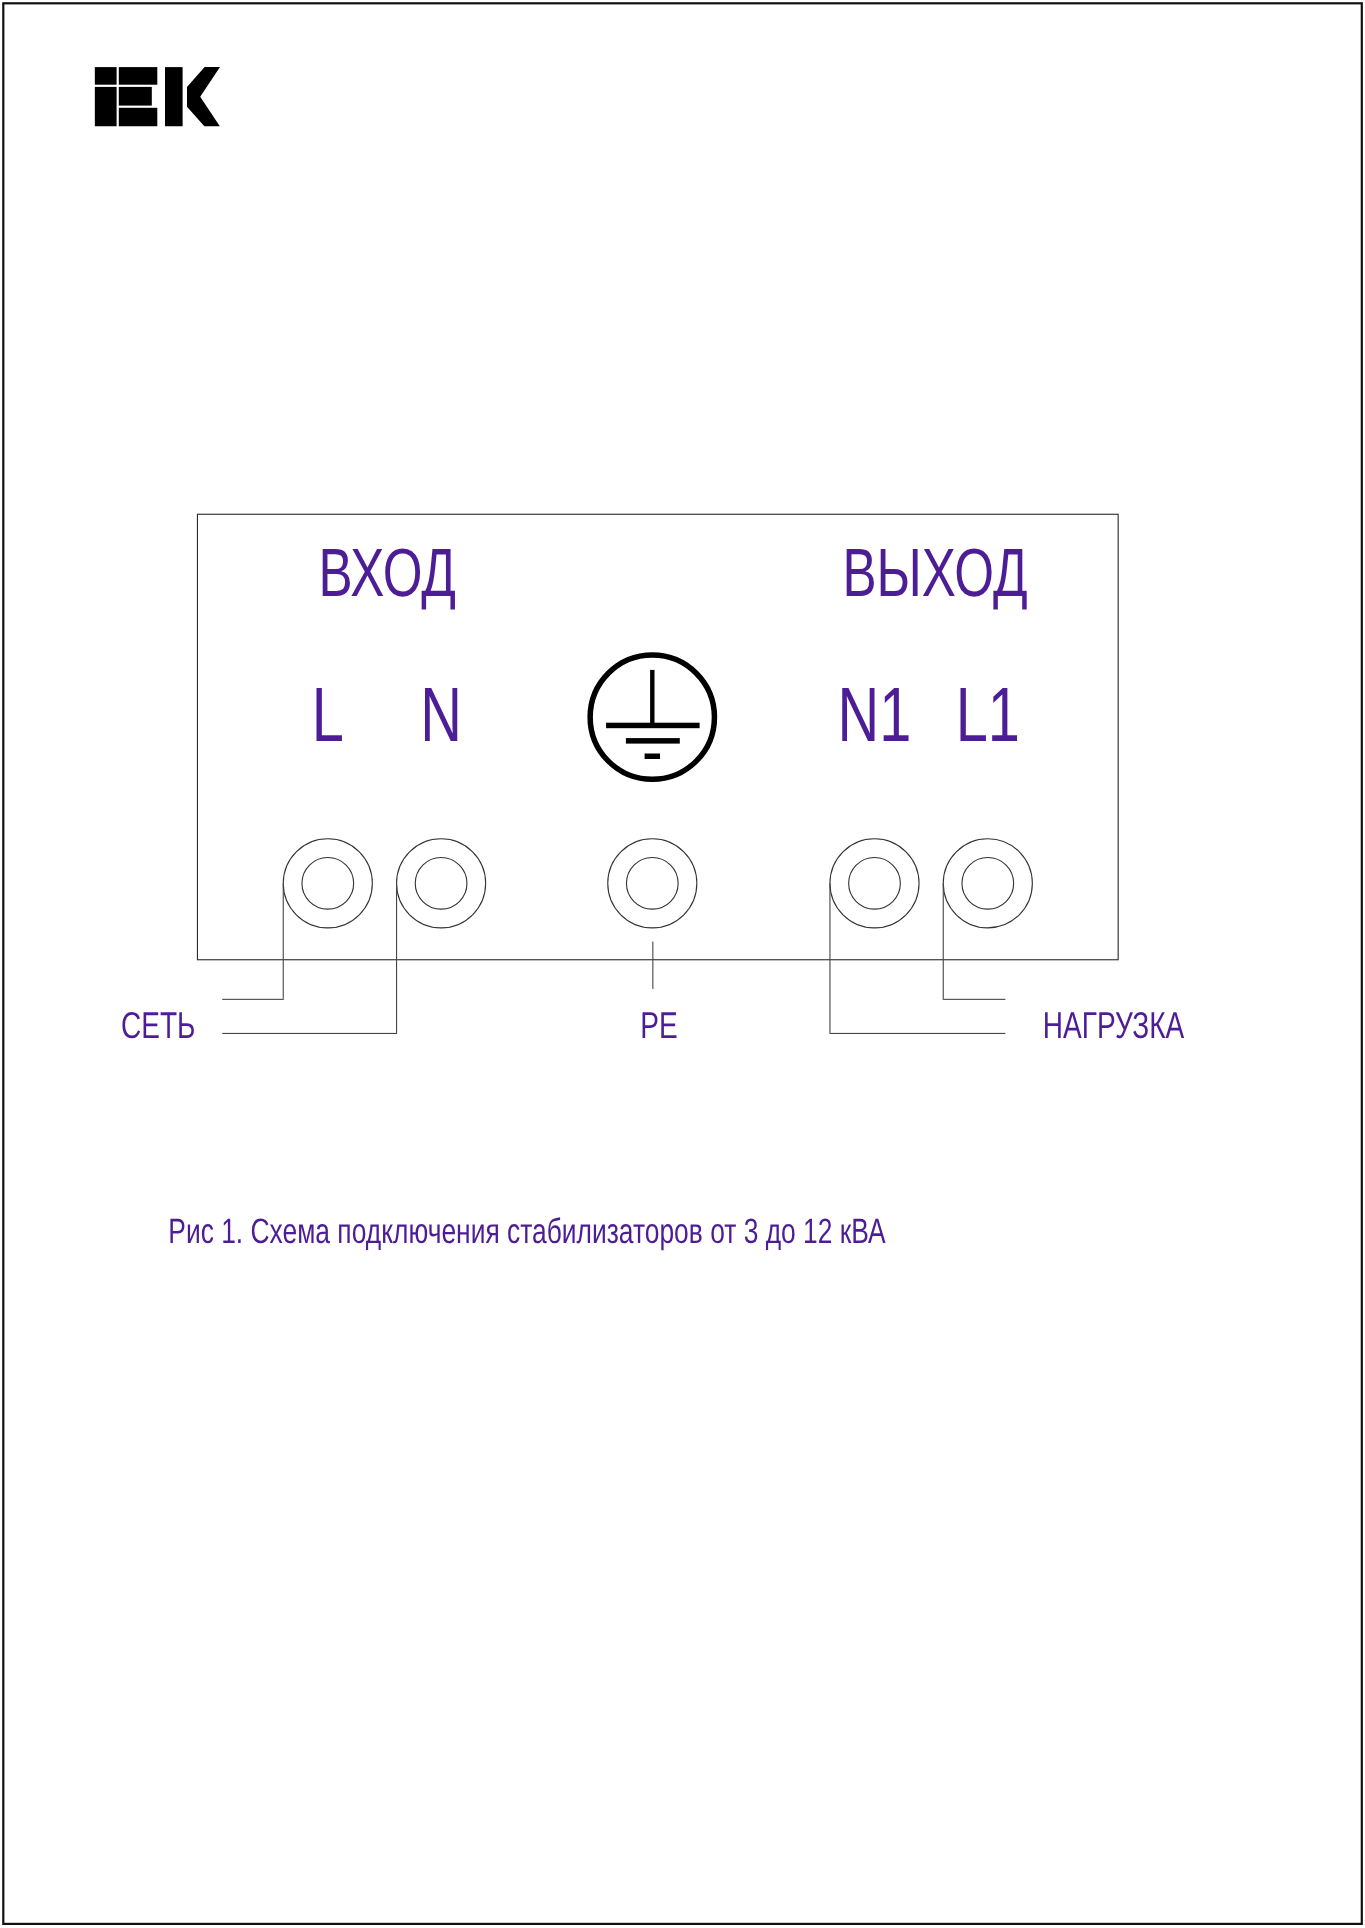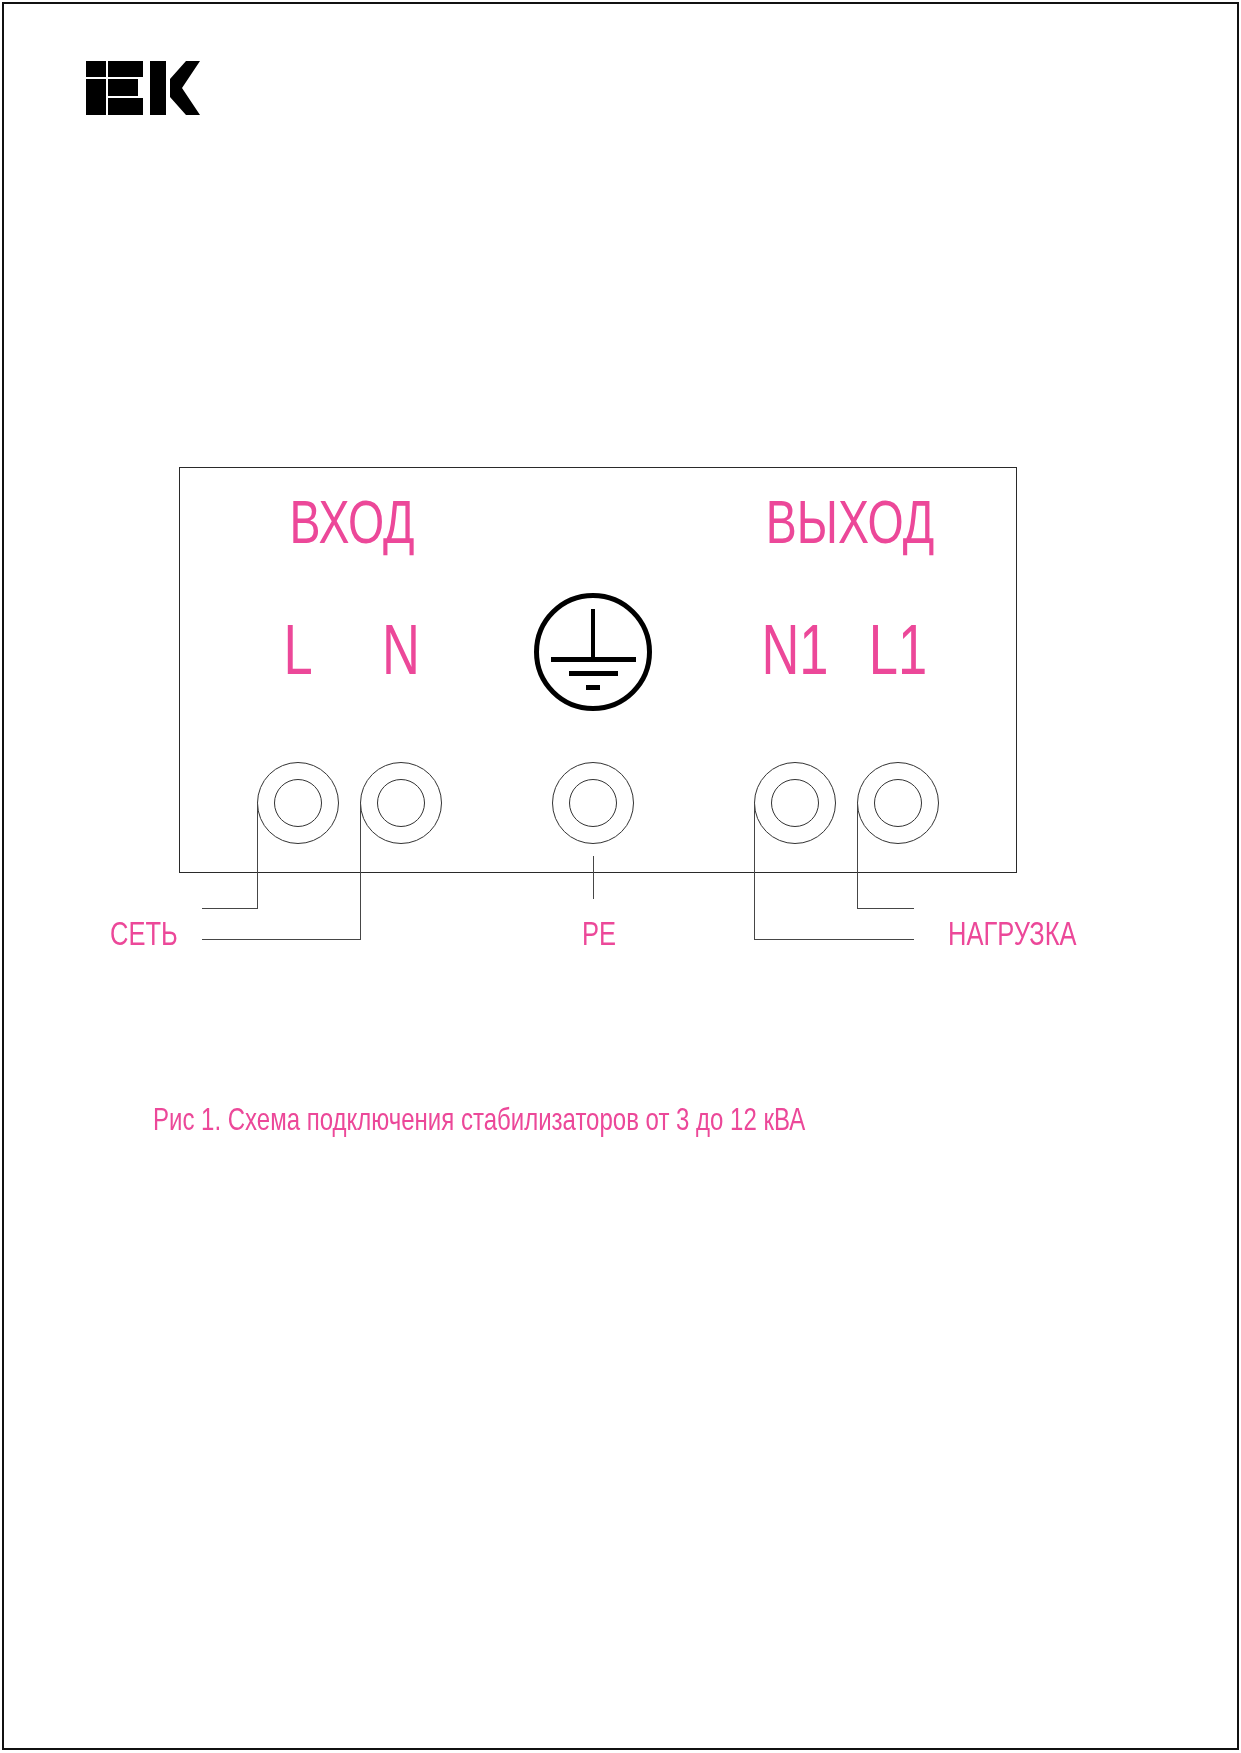--- a/index.html
+++ b/index.html
@@ -1,21 +1,21 @@
 <!DOCTYPE html>
 <html><head>
 <meta charset="utf-8">
 <style>
   html,body{margin:0;padding:0;background:#ffffff;}
   .page{
     position:relative;
     width:1241px;height:1753px;
     background:#ffffff;
     font-family:"Liberation Sans", sans-serif;
-    color:#ec4899;
+    color:#4c1d95;
     overflow:hidden;
   }
   .frame{
     position:absolute;left:2px;top:2px;right:2px;bottom:3px;
     border:2px solid #111;
   }
   
   .dbox{
     position:absolute;left:179px;top:467px;width:838px;height:406px;
     border:1px solid #2a2a2a;

